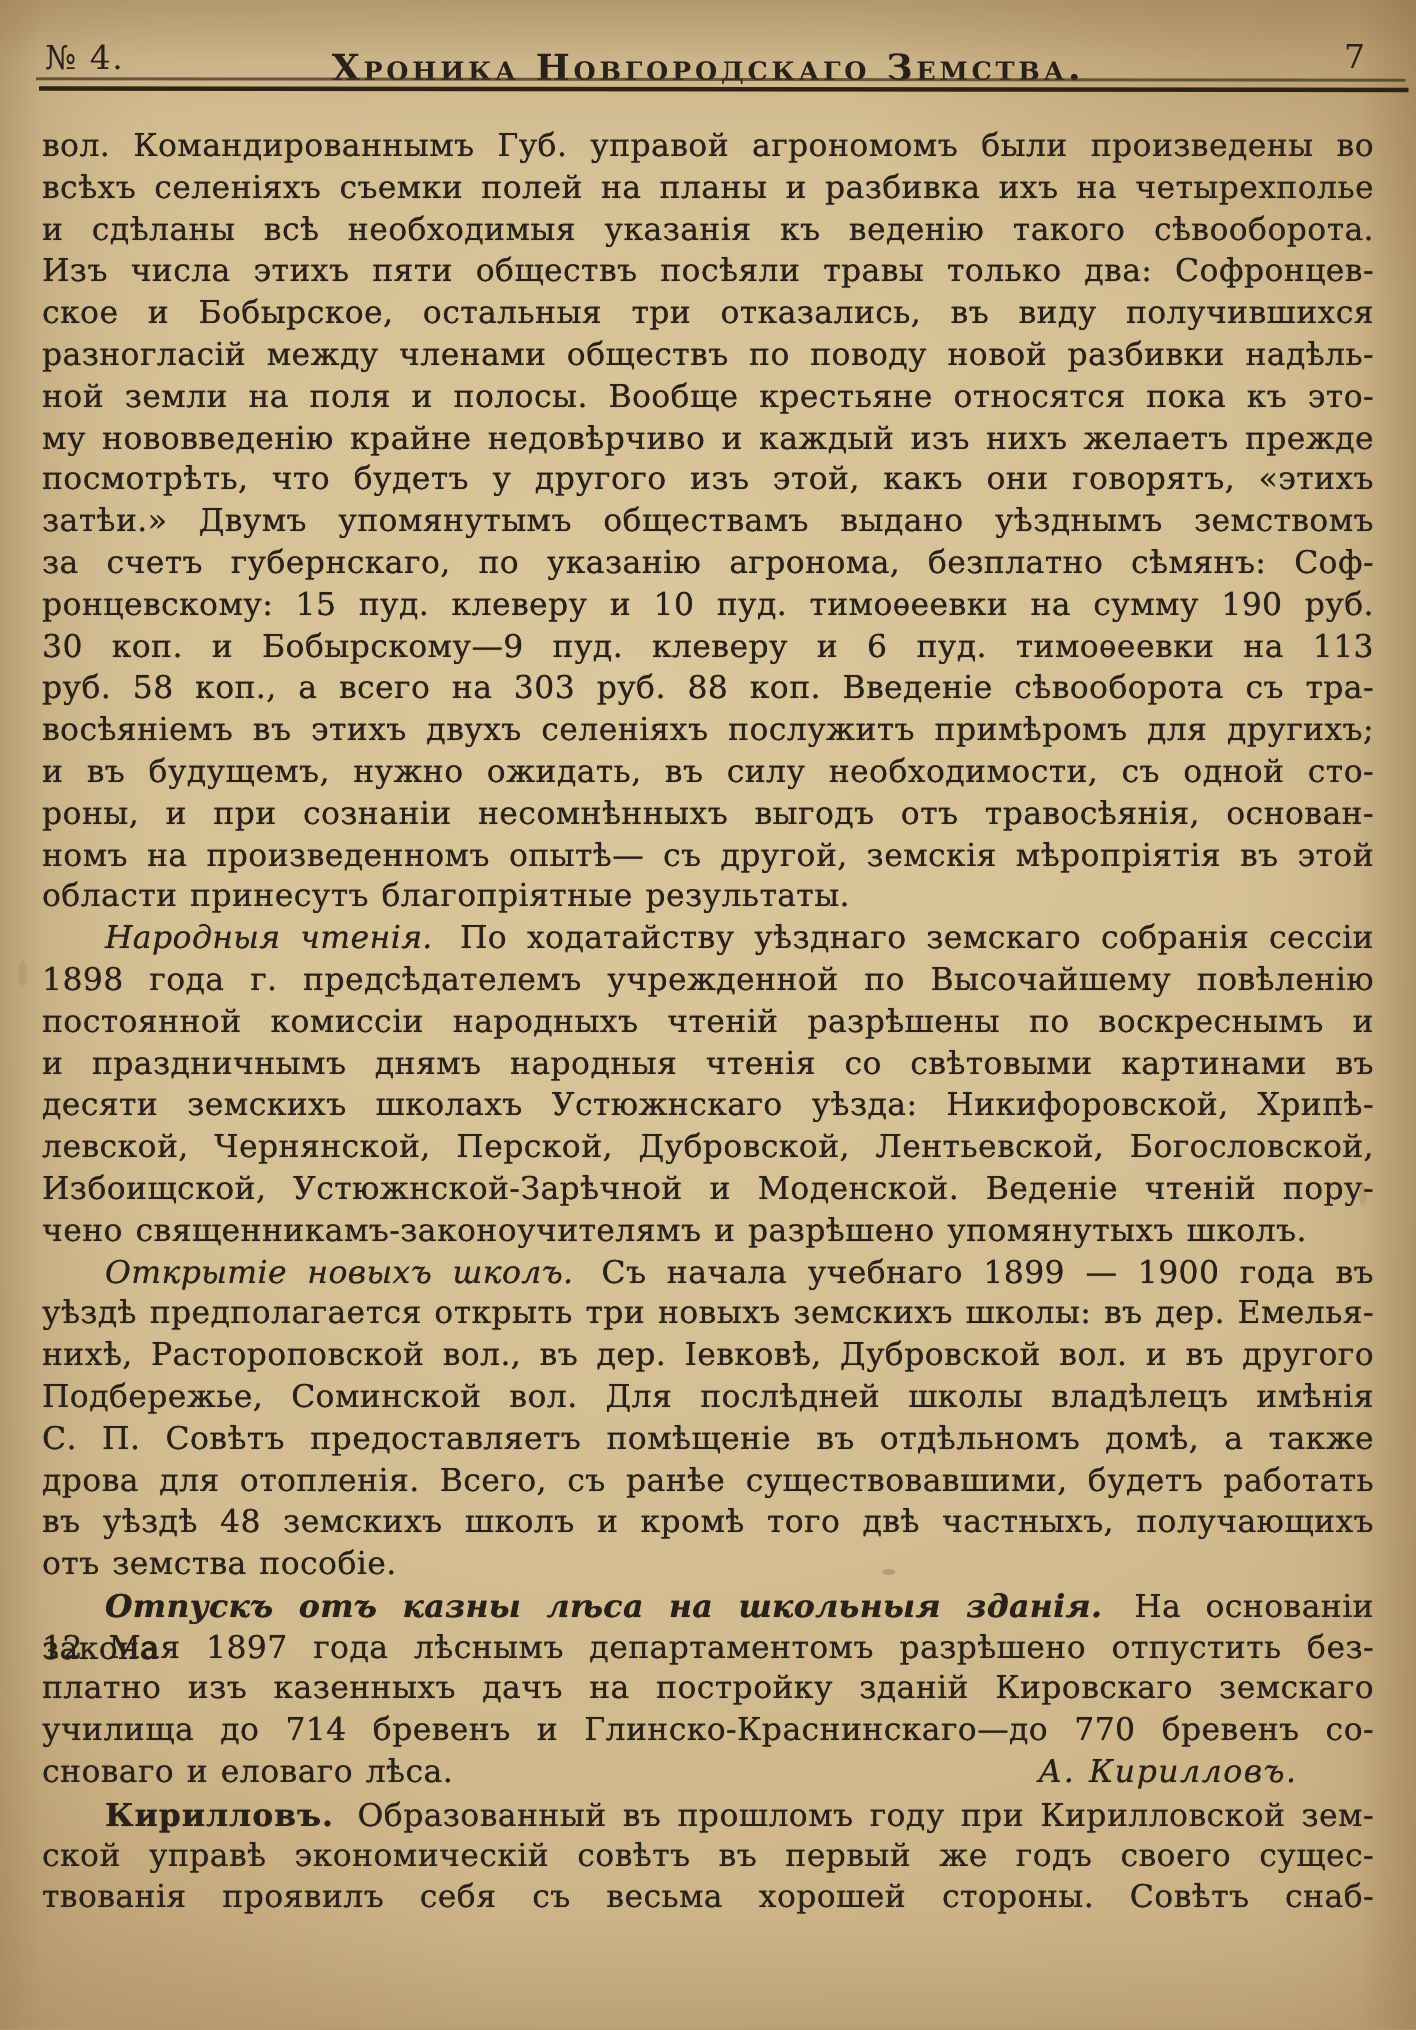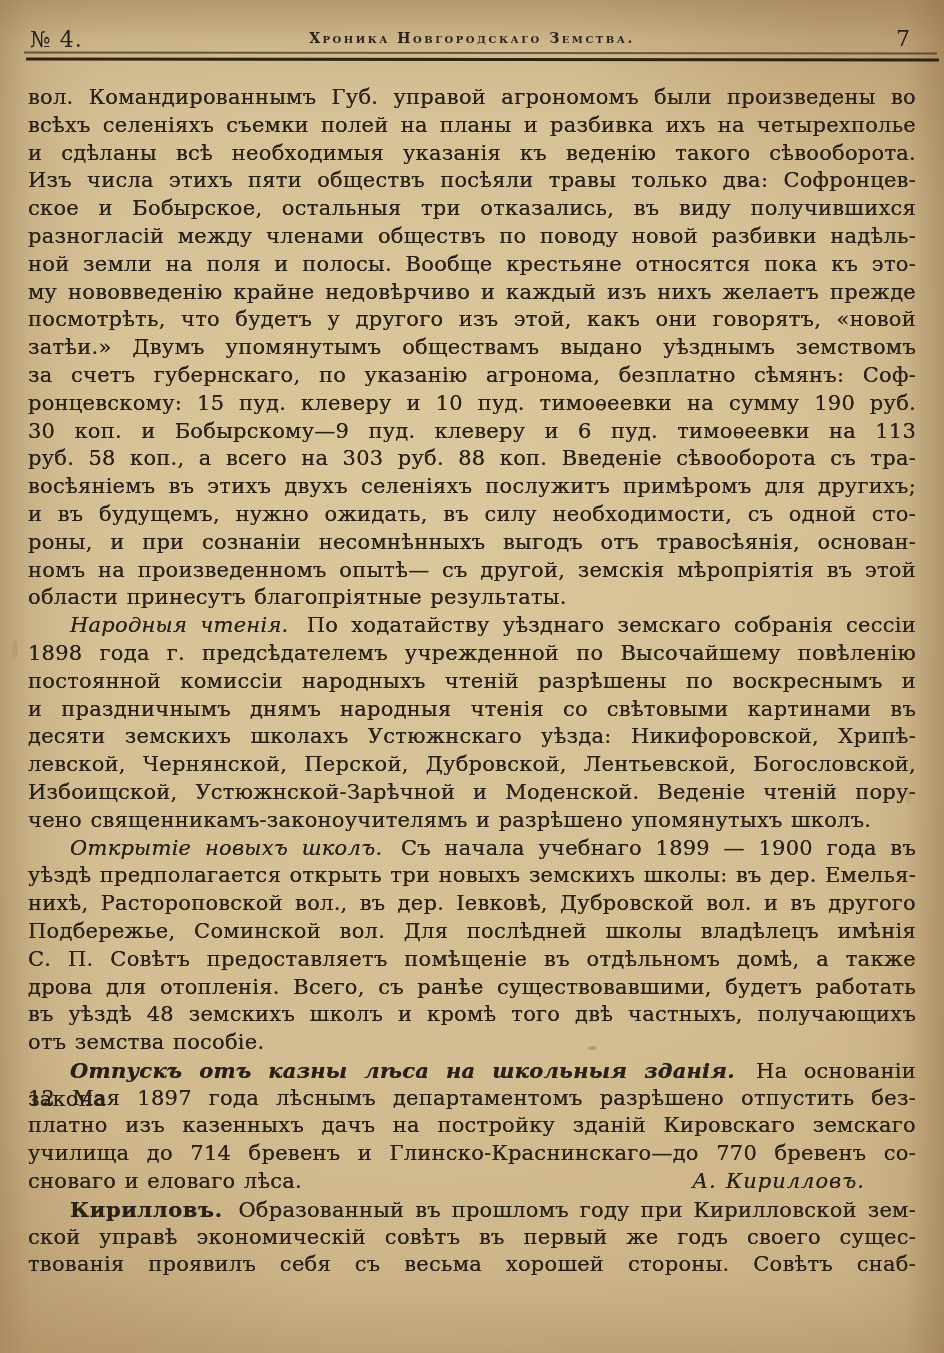--- a/index.html
+++ b/index.html
@@ -27,21 +27,21 @@
   .header { position: absolute; left: 0; top: 0; width: 100%; }
   .issue-no {
     position: absolute; left: 30px; top: 27px;
     font-size: 22px; letter-spacing: 1px;
   }
   .journal-title {
     position: absolute; left: 0; top: 30px; width: 100%;
     text-align: center;
     font-variant: small-caps;
     font-weight: 700;
-    font-size: 14px;
+    font-size: 24px;
     letter-spacing: 2.5px;
   }
   .page-number {
     position: absolute; right: 34px; top: 26px;
     font-size: 22px;
   }
   .rule-thin {
     position: absolute; left: 24px; right: 7px; top: 52px;
     height: 1.5px; background: #45361f; opacity: .75;
     transform: rotate(.06deg);
@@ -106,21 +106,21 @@
   <div class="text-block" id="text-block">
       <div class="para">
         <div class="line">вол. Командированнымъ Губ. управой агрономомъ были произведены во</div>
         <div class="line">всѣхъ селеніяхъ съемки полей на планы и разбивка ихъ на четырехполье</div>
         <div class="line">и сдѣланы всѣ необходимыя указанія къ веденію такого сѣвооборота.</div>
         <div class="line">Изъ числа этихъ пяти обществъ посѣяли травы только два: Софронцев-</div>
         <div class="line">ское и Бобырское, остальныя три отказались, въ виду получившихся</div>
         <div class="line">разногласій между членами обществъ по поводу новой разбивки надѣль-</div>
         <div class="line">ной земли на поля и полосы. Вообще крестьяне относятся пока къ это-</div>
         <div class="line">му нововведенію крайне недовѣрчиво и каждый изъ нихъ желаетъ прежде</div>
-        <div class="line">посмотрѣть, что будетъ у другого изъ этой, какъ они говорятъ, «новой</div>
+        <div class="line">посмотрѣть, что будетъ у другого изъ этой, какъ они говорятъ, «этихъ</div>
         <div class="line">затѣи.» Двумъ упомянутымъ обществамъ выдано уѣзднымъ земствомъ</div>
         <div class="line">за счетъ губернскаго, по указанію агронома, безплатно сѣмянъ: Соф-</div>
         <div class="line">ронцевскому: 15 пуд. клеверу и 10 пуд. тимоѳеевки на сумму 190 руб.</div>
         <div class="line">30 коп. и Бобырскому—9 пуд. клеверу и 6 пуд. тимоѳеевки на 113</div>
         <div class="line">руб. 58 коп., а всего на 303 руб. 88 коп. Введеніе сѣвооборота съ тра-</div>
         <div class="line">восѣяніемъ въ этихъ двухъ селеніяхъ послужитъ примѣромъ для другихъ;</div>
         <div class="line">и въ будущемъ, нужно ожидать, въ силу необходимости, съ одной сто-</div>
         <div class="line">роны, и при сознаніи несомнѣнныхъ выгодъ отъ травосѣянія, основан-</div>
         <div class="line">номъ на произведенномъ опытѣ— съ другой, земскія мѣропріятія въ этой</div>
         <div class="line flush">области принесутъ благопріятные результаты.</div>

